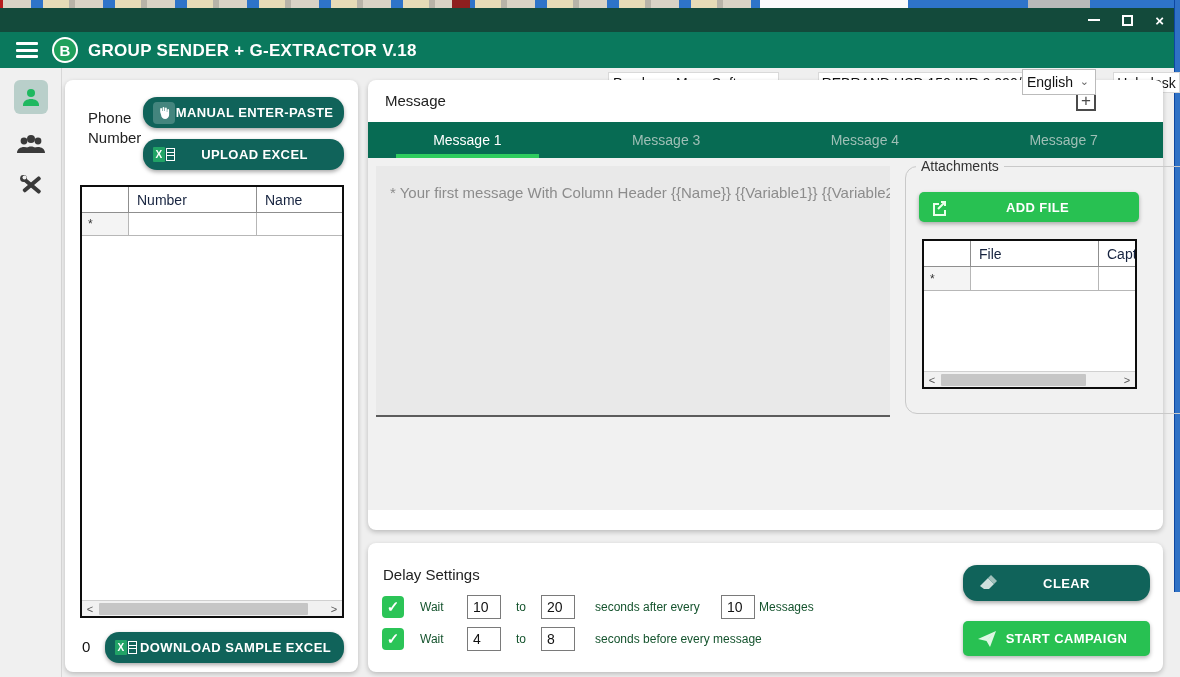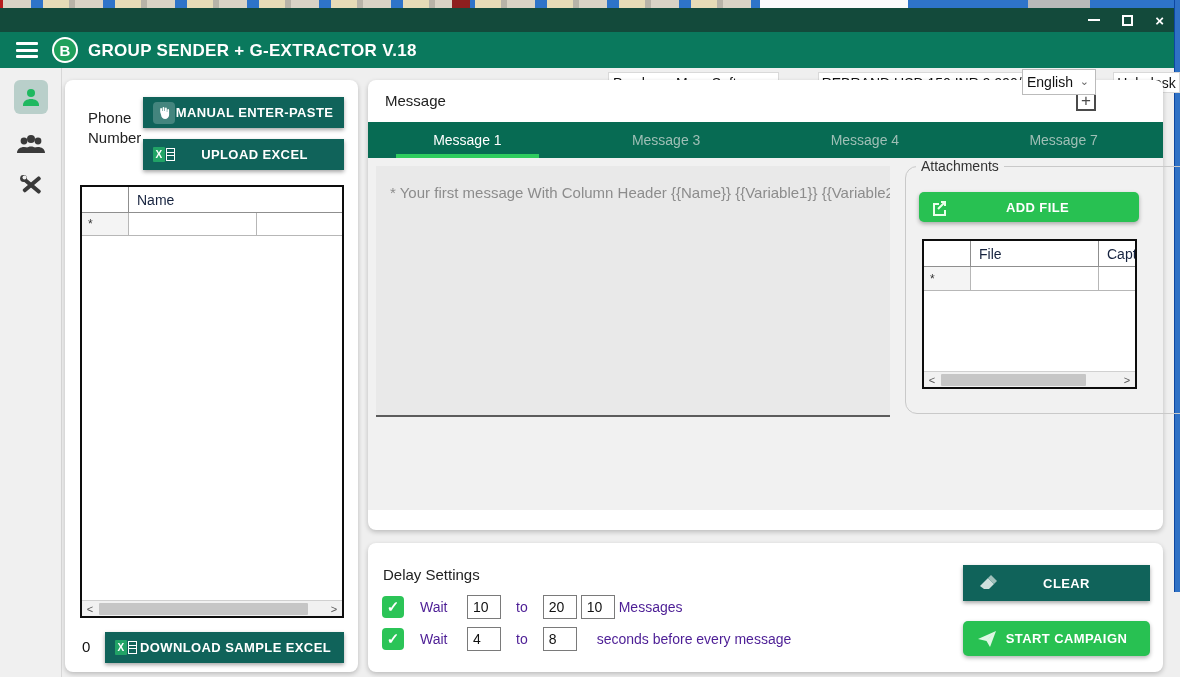--- a/index.html
+++ b/index.html
@@ -42,21 +42,21 @@
   .side-item { position:absolute; left:14px; width:34px; height:34px; border-radius:6px; display:flex; align-items:center; justify-content:center; cursor:pointer; }
   .side-item.sel { background:#b9cfca; }
 
   
   .panel { position:absolute; background:#fff; border-radius:8px; box-shadow:0 2px 5px rgba(0,0,0,.22); }
   .phone-panel { left:65px; top:80px; width:293px; height:592px; }
   .msg-panel   { left:368px; top:80px; width:795px; height:450px; }
   .delay-panel { left:368px; top:543px; width:795px; height:129px; }
 
   
-  .btn-dark { background:#10635a; color:#fff; border:none; border-radius:0; font-weight:bold; font-size:13px; letter-spacing:.4px; display:flex; align-items:center; box-shadow:0 2px 4px rgba(0,0,0,.35); cursor:pointer; font-family:inherit; }
+  .btn-dark { background:#10635a; color:#fff; border:none; border-radius:14px; font-weight:bold; font-size:13px; letter-spacing:.4px; display:flex; align-items:center; box-shadow:0 2px 4px rgba(0,0,0,.35); cursor:pointer; font-family:inherit; }
   .btn-green { background:#28c152; color:#fff; border:none; border-radius:5px; font-weight:bold; font-size:13px; letter-spacing:.4px; display:flex; align-items:center; box-shadow:0 2px 4px rgba(0,0,0,.3); cursor:pointer; font-family:inherit; }
   .btn-label-center { flex:1; text-align:center; }
 
   
   .phone-label { position:absolute; left:23px; top:28px; font-size:15px; color:#222; line-height:1.3; width:62px; }
   .btn-manual { position:absolute; left:78px; top:17px; width:201px; height:31px; padding:0 10px; }
   .btn-upload { position:absolute; left:78px; top:59px; width:201px; height:31px; padding:0 10px; }
   .btn-download { position:absolute; left:40px; top:552px; width:239px; height:31px; padding:0 10px; }
   .count-label { position:absolute; left:17px; top:558px; font-size:15px; color:#111; }
 
@@ -85,21 +85,21 @@
   .attach-box { position:absolute; left:537px; top:8px; width:288px; height:248px; border:1px solid #c9c9c9; border-radius:12px; }
   .attach-legend { position:absolute; left:10px; top:-9px; background:#f1f1f1; padding:0 5px; font-size:14px; color:#333; }
   .btn-addfile { position:absolute; left:13px; top:25px; width:220px; height:30px; padding:0 12px; }
   .attach-table { left:16px; top:72px; width:215px; height:150px; }
 
   
   .delay-title { position:absolute; left:15px; top:23px; font-size:15px; color:#222; }
   .delay-row { position:absolute; left:14px; height:26px; display:flex; align-items:center; }
   .row1 { top:51px; } .row2 { top:83px; }
   .chk { width:22px; height:22px; background:#2bc457; border-radius:4px; color:#fff; font-size:15px; font-weight:bold; display:flex; align-items:center; justify-content:center; cursor:pointer; }
-  .dlabel { font-size:14px; color:#4c1d95; }
+  .dlabel { font-size:12px; color:#14532d; }
   .dinput { width:34px; height:24px; border:1px solid #7a7a7a; background:#fff; font-size:14px; color:#111; padding-left:5px; font-family:inherit; }
   .btn-clear { position:absolute; left:595px; top:22px; width:187px; height:36px; padding:4px 14px; }
   .btn-start { position:absolute; left:595px; top:78px; width:187px; height:35px; padding:0 14px; }
 
   .icon-box { display:flex; align-items:center; justify-content:center; }
   .hand-bg { width:22px; height:22px; background:rgba(255,255,255,.22); border-radius:4px; }
   .excel-icon { display:flex; gap:1px; align-items:center; }
   .excel-x { width:12px; height:15px; background:#21a366; color:#fff; font-size:10px; font-weight:bold; display:flex; align-items:center; justify-content:center; border-radius:1px; }
   .excel-grid { width:9px; height:13px; border:1px solid #fff; display:grid; grid-template-rows:1fr 1fr 1fr; }
   .excel-grid span { border-bottom:1px solid #fff; }
@@ -191,20 +191,21 @@
           <span></span>
           <span></span>
         </span>
     </span>
     <span class="btn-label-center">UPLOAD EXCEL</span>
   </button>
 
   <div class="grid-table phone-table">
     <div class="gt-header">
       <div class="cell" style="width:47px;"></div>
+      <div class="cell" style="width:128px;">Number</div>
       <div class="cell last">Name</div>
     </div>
     <div class="gt-row">
       <div class="cell marker-cell" style="width:47px;">*</div>
       <div class="cell" style="width:128px;"></div>
       <div class="cell last"></div>
     </div>
     <div class="hscroll">
       <span class="hs-arrow">&lt;</span>
       <span class="hs-arrow hs-right">&gt;</span>
@@ -275,20 +276,21 @@
 
 <div class="panel delay-panel">
   <div class="delay-title">Delay Settings</div>
 
   <div class="delay-row row1">
     <span class="chk">✓</span>
     <span class="dlabel" style="margin-left:16px; width:44px;">Wait</span>
     <input class="dinput" style="margin-left: 3px;" value="10">
     <span class="dlabel" style="margin-left:15px;">to</span>
     <input class="dinput" style="margin-left: 15px;" value="20">
+    <span class="dlabel" style="margin-left:20px; width:122px;">seconds after every</span>
     <input class="dinput" style="margin-left: 4px;" value="10">
     <span class="dlabel" style="margin-left:4px;">Messages</span>
   </div>
 
   <div class="delay-row row2">
     <span class="chk">✓</span>
     <span class="dlabel" style="margin-left:16px; width:44px;">Wait</span>
     <input class="dinput" style="margin-left: 3px;" value="4">
     <span class="dlabel" style="margin-left:15px;">to</span>
     <input class="dinput" style="margin-left: 15px;" value="8">

